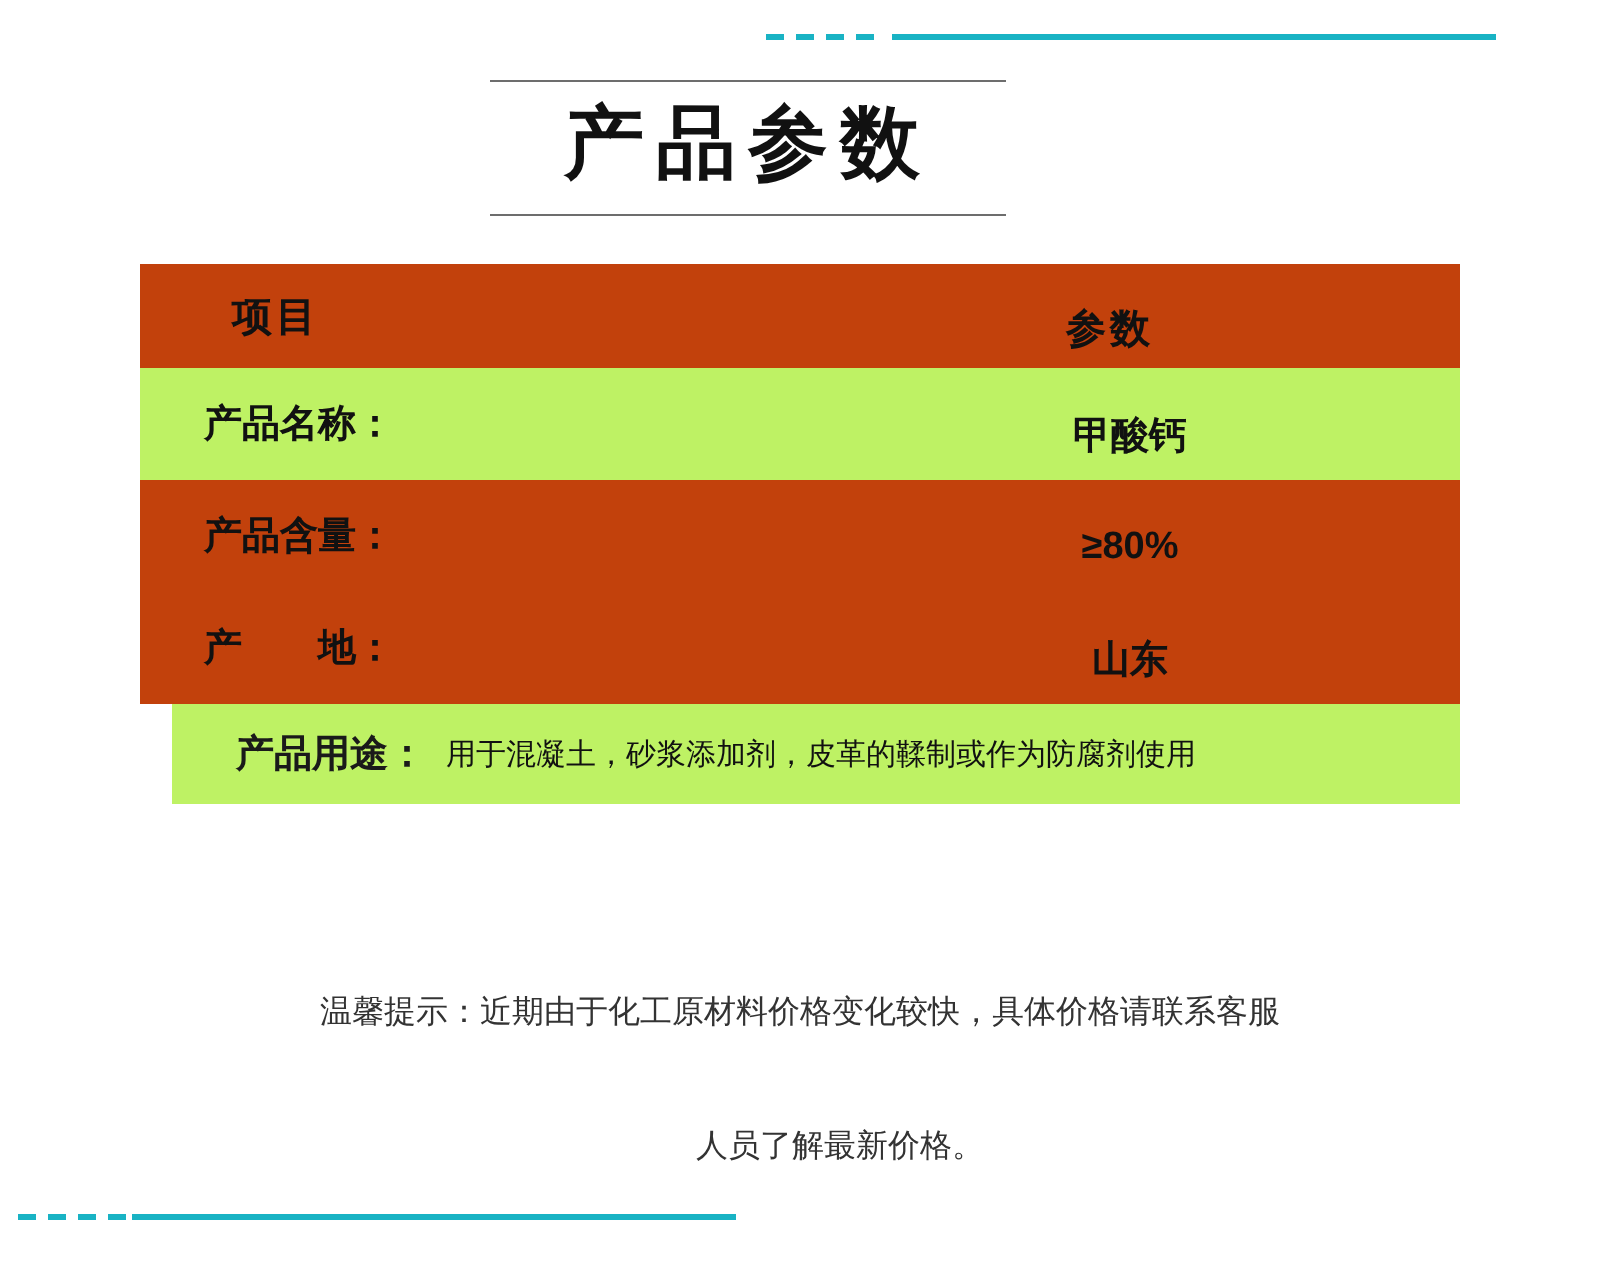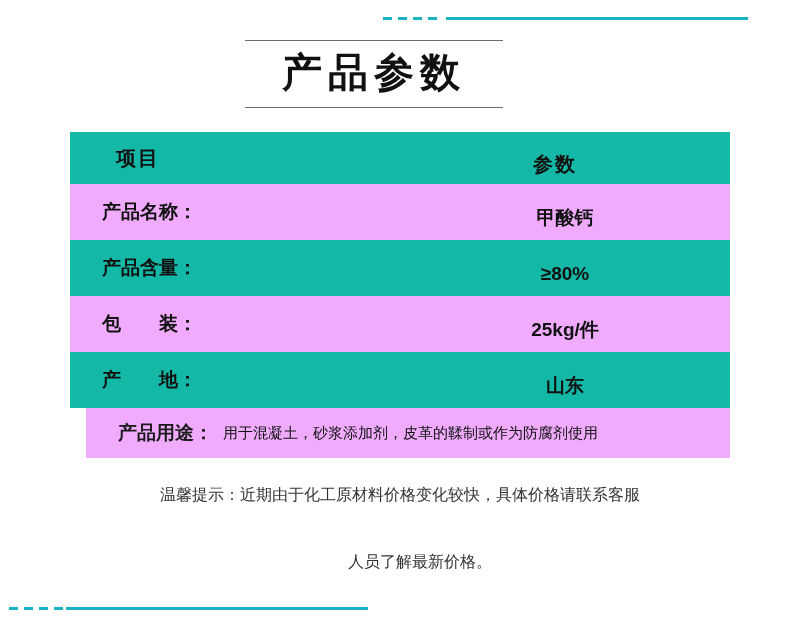--- a/index.html
+++ b/index.html
@@ -95,22 +95,22 @@
   .row {
     display: flex;
     align-items: center;
     height: 56px;
     box-sizing: border-box;
   }
   .row.head {
     height: 52px;
     background: #ffffff;
   }
-  .row.shaded { background: #f0abfc; }
-  .row.plain  { background: #14b8a6; }
+  .row.shaded { background: #bef264; }
+  .row.plain  { background: #c2410c; }
 
   .cell-label {
     width: 330px;
     box-sizing: border-box;
     padding-left: 32px;
     font-size: 19px;
     font-weight: bold;
     color: #111111;
     white-space: nowrap;
   }
@@ -154,21 +154,21 @@
     font-weight: normal;
     color: #111111;
     white-space: nowrap;
   }
 
   
 
   
   .note {
     position: absolute;
-    top: 480px;
+    top: 492px;
     left: 60px;
     width: 680px;
     font-size: 16px;
     line-height: 30px;
     color: #333333;
     text-align: center;
   }
   .note .line1 { display: block; }
   .note .line2 { display: block; padding-left: 40px; text-align: center; margin-top: 37px; }
 </style>
@@ -203,24 +203,20 @@
     <div class="row shaded">
       <div class="cell-label">产品名称：</div>
       <div class="cell-value">甲酸钙</div>
     </div>
 
     <div class="row plain">
       <div class="cell-label">产品含量：</div>
       <div class="cell-value">≥80%</div>
     </div>
 
-    <div class="row shaded">
-      <div class="cell-label">包　　装：</div>
-      <div class="cell-value">25kg/件</div>
-    </div>
 
     <div class="row plain">
       <div class="cell-label">产　　地：</div>
       <div class="cell-value">山东</div>
     </div>
 
     <div class="row usage shaded">
       <div class="usage-label">产品用途：</div>
       <div class="usage-text">用于混凝土，砂浆添加剂，皮革的鞣制或作为防腐剂使用</div>
     </div>

